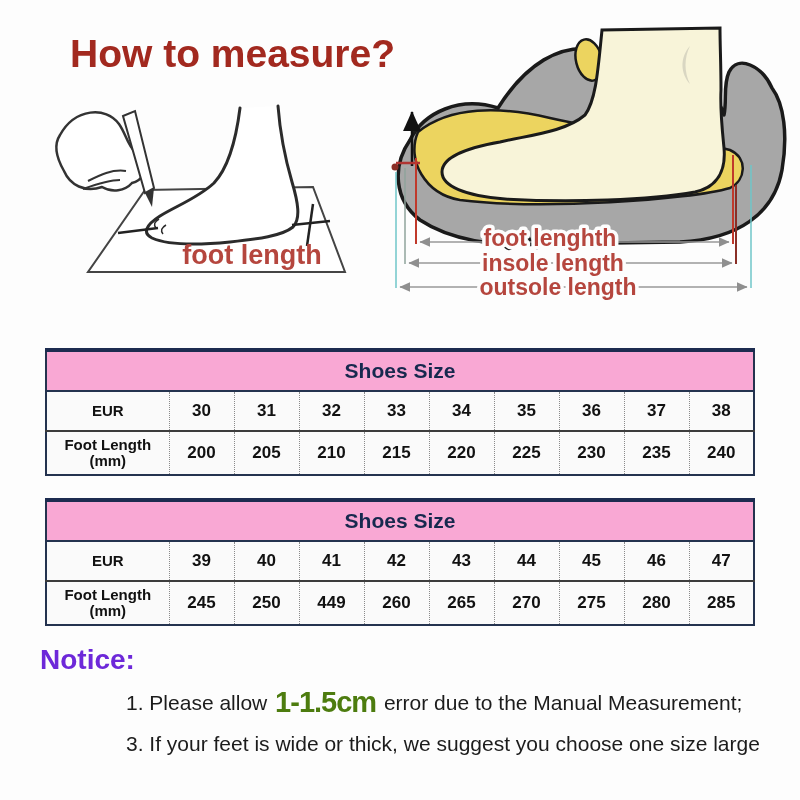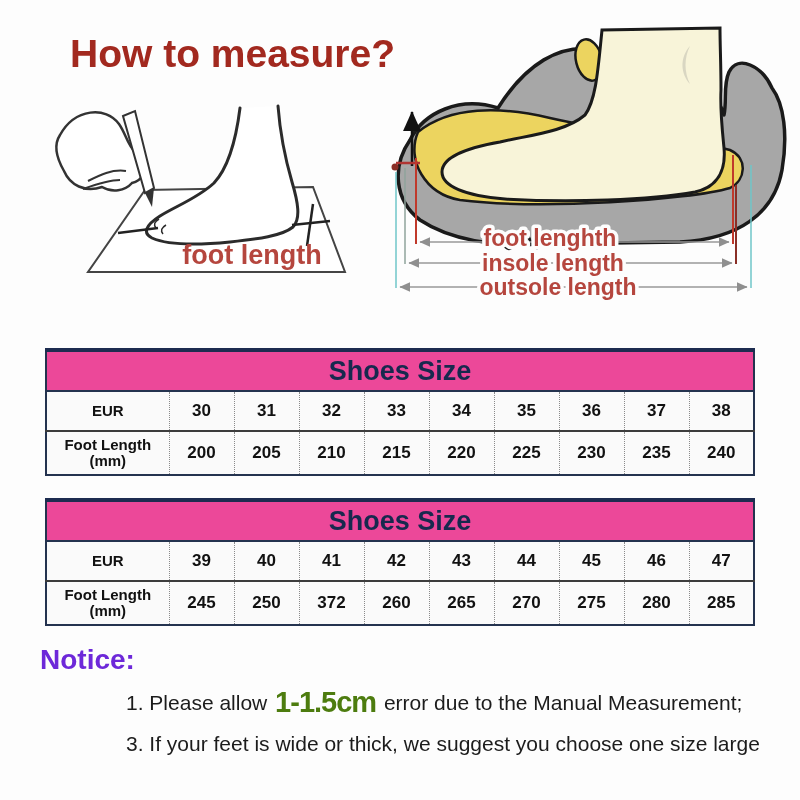--- a/index.html
+++ b/index.html
@@ -21,21 +21,21 @@
     paint-order:stroke;stroke:#fdfdfd;stroke-width:7px;stroke-linejoin:round;
   }
   
   .size-table{
     position:absolute;left:45px;width:710px;border-collapse:collapse;table-layout:fixed;
     background:#fafafa;border:2px solid #24334f;border-top:4px solid #1d2c50;
   }
   .size-table.t1{top:348px;}
   .size-table.t2{top:498px;}
   .size-table th.st-header{
-    height:36px;background:#ec4899;color:#17294e;font-size:27px;font-weight:bold;
+    height:36px;background:#f9a8d4;color:#17294e;font-size:21px;font-weight:bold;
     border-bottom:2px solid #24334f;text-align:center;
   }
   .size-table td{
     text-align:center;vertical-align:middle;color:#111;
     font-size:17px;font-weight:bold;height:38px;padding:0 2px;
   }
   .size-table tbody tr+tr td{border-top:2px solid #3c3c3c;height:42px;}
   .size-table td+td{border-left:1px dotted #8a8a8a;text-align:center;}
   .size-table td.label-cell{font-size:15px;white-space:pre-line;line-height:1.1;}
   
@@ -202,21 +202,21 @@
         <td>44</td>
         <td>45</td>
         <td>46</td>
         <td>47</td>
       </tr>
       <tr>
         <td class="label-cell">Foot Length
 (mm)</td>
         <td>245</td>
         <td>250</td>
-        <td>372</td>
+        <td>449</td>
         <td>260</td>
         <td>265</td>
         <td>270</td>
         <td>275</td>
         <td>280</td>
         <td>285</td>
       </tr>
     </tbody>
   </table>
 

